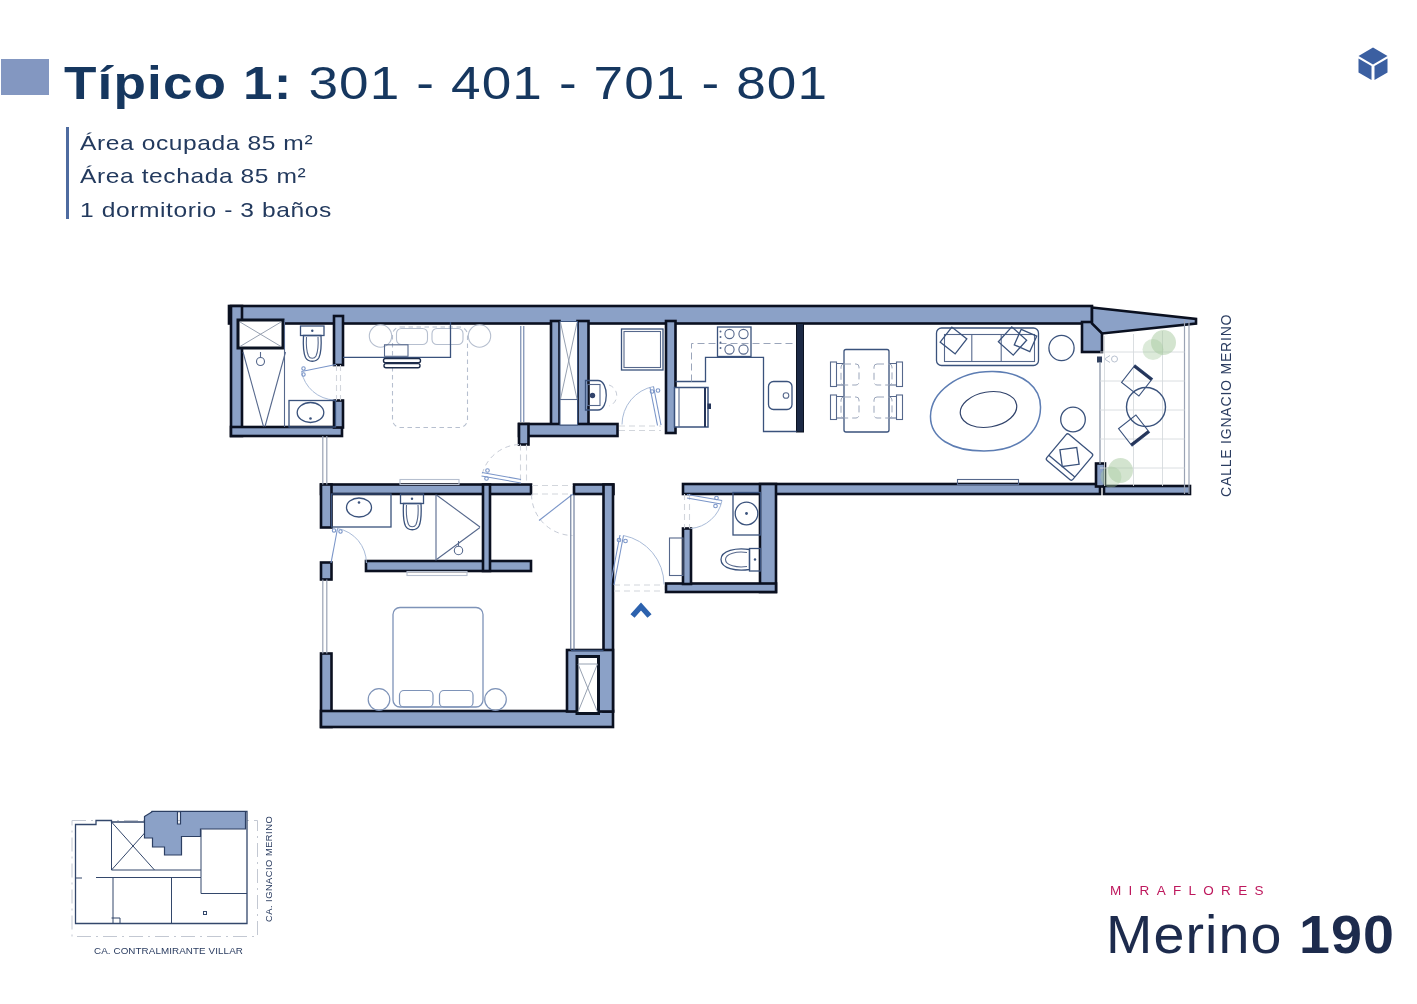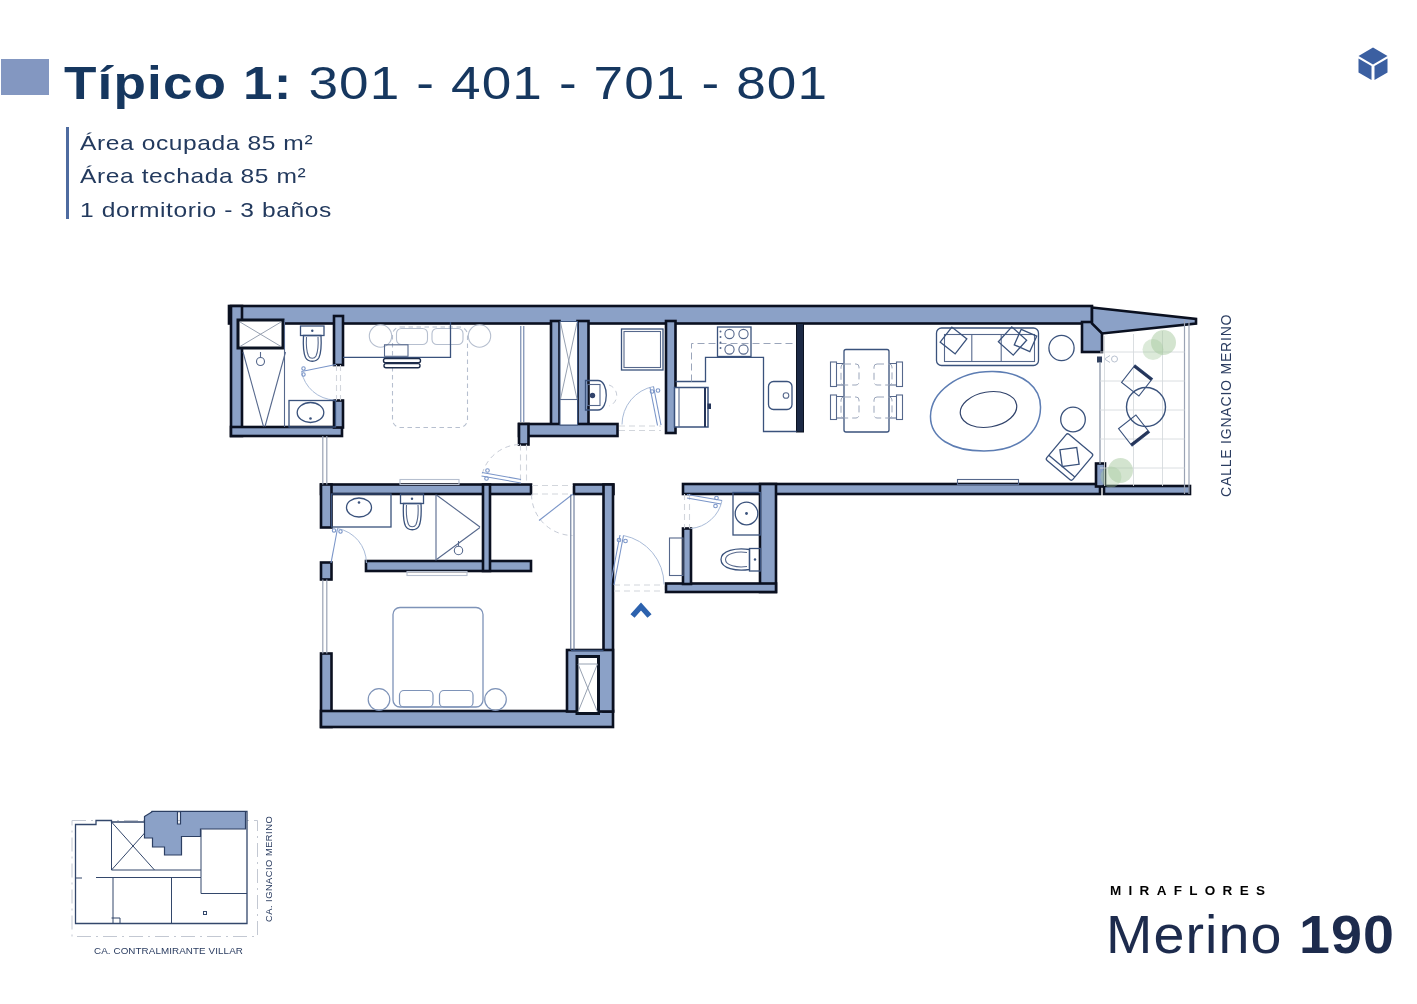--- a/index.html
+++ b/index.html
@@ -14,21 +14,21 @@
 <div class="abs" style="left:64px;top:55px;font-size:47px;color:#16375f;letter-spacing:1px;white-space:nowrap;transform:scaleX(1.13);transform-origin:0 0"><span style="font-weight:700">Típico 1:</span> 301 - 401 - 701 - 801</div>
 
 <div class="abs" style="left:66px;top:127px;width:2.5px;height:92px;background:#4e6ba0"></div>
 
 <div class="abs" style="left:80px;top:131px;font-size:21px;color:#233a5e;letter-spacing:.5px;transform:scaleX(1.17);transform-origin:0 0">Área ocupada 85 m²</div>
 
 <div class="abs" style="left:80px;top:164px;font-size:21px;color:#233a5e;letter-spacing:.5px;transform:scaleX(1.17);transform-origin:0 0">Área techada 85 m²</div>
 
 <div class="abs" style="left:80px;top:198px;font-size:21px;color:#233a5e;letter-spacing:.5px;transform:scaleX(1.17);transform-origin:0 0">1 dormitorio - 3 baños</div>
 
-<div class="abs" style="left:1110px;top:883px;font-size:13.5px;font-weight:700;color:#000000;letter-spacing:7.3px;white-space:nowrap">MIRAFLORES</div>
+<div class="abs" style="left:1110px;top:883px;font-size:13.5px;font-weight:400;color:#be185d;letter-spacing:7.3px;white-space:nowrap">MIRAFLORES</div>
 
 <div class="abs" style="left:1106px;top:904px;font-size:53px;color:#1d2b4d;letter-spacing:1px;white-space:nowrap;transform:scaleX(1.05);transform-origin:0 0">Merino&nbsp;<span style="font-weight:700">190</span></div>
 <svg class="abs" style="left:0;top:0" width="1417" height="1004" viewBox="0 0 1417 1004" xmlns="http://www.w3.org/2000/svg">
 <defs></defs>
 <style>
 .w{fill:#8ba1c7;stroke:#0a1020;stroke-width:2.6}
 .f{fill:none;stroke:#3a527c;stroke-width:1.3}
 .f2{fill:none;stroke:#56688c;stroke-width:1.1}
 .lt{fill:none;stroke:#b6bfcf;stroke-width:1.1}
 .dsh{stroke:#d2d6dc;stroke-width:1.1;stroke-dasharray:6 4;fill:none}

